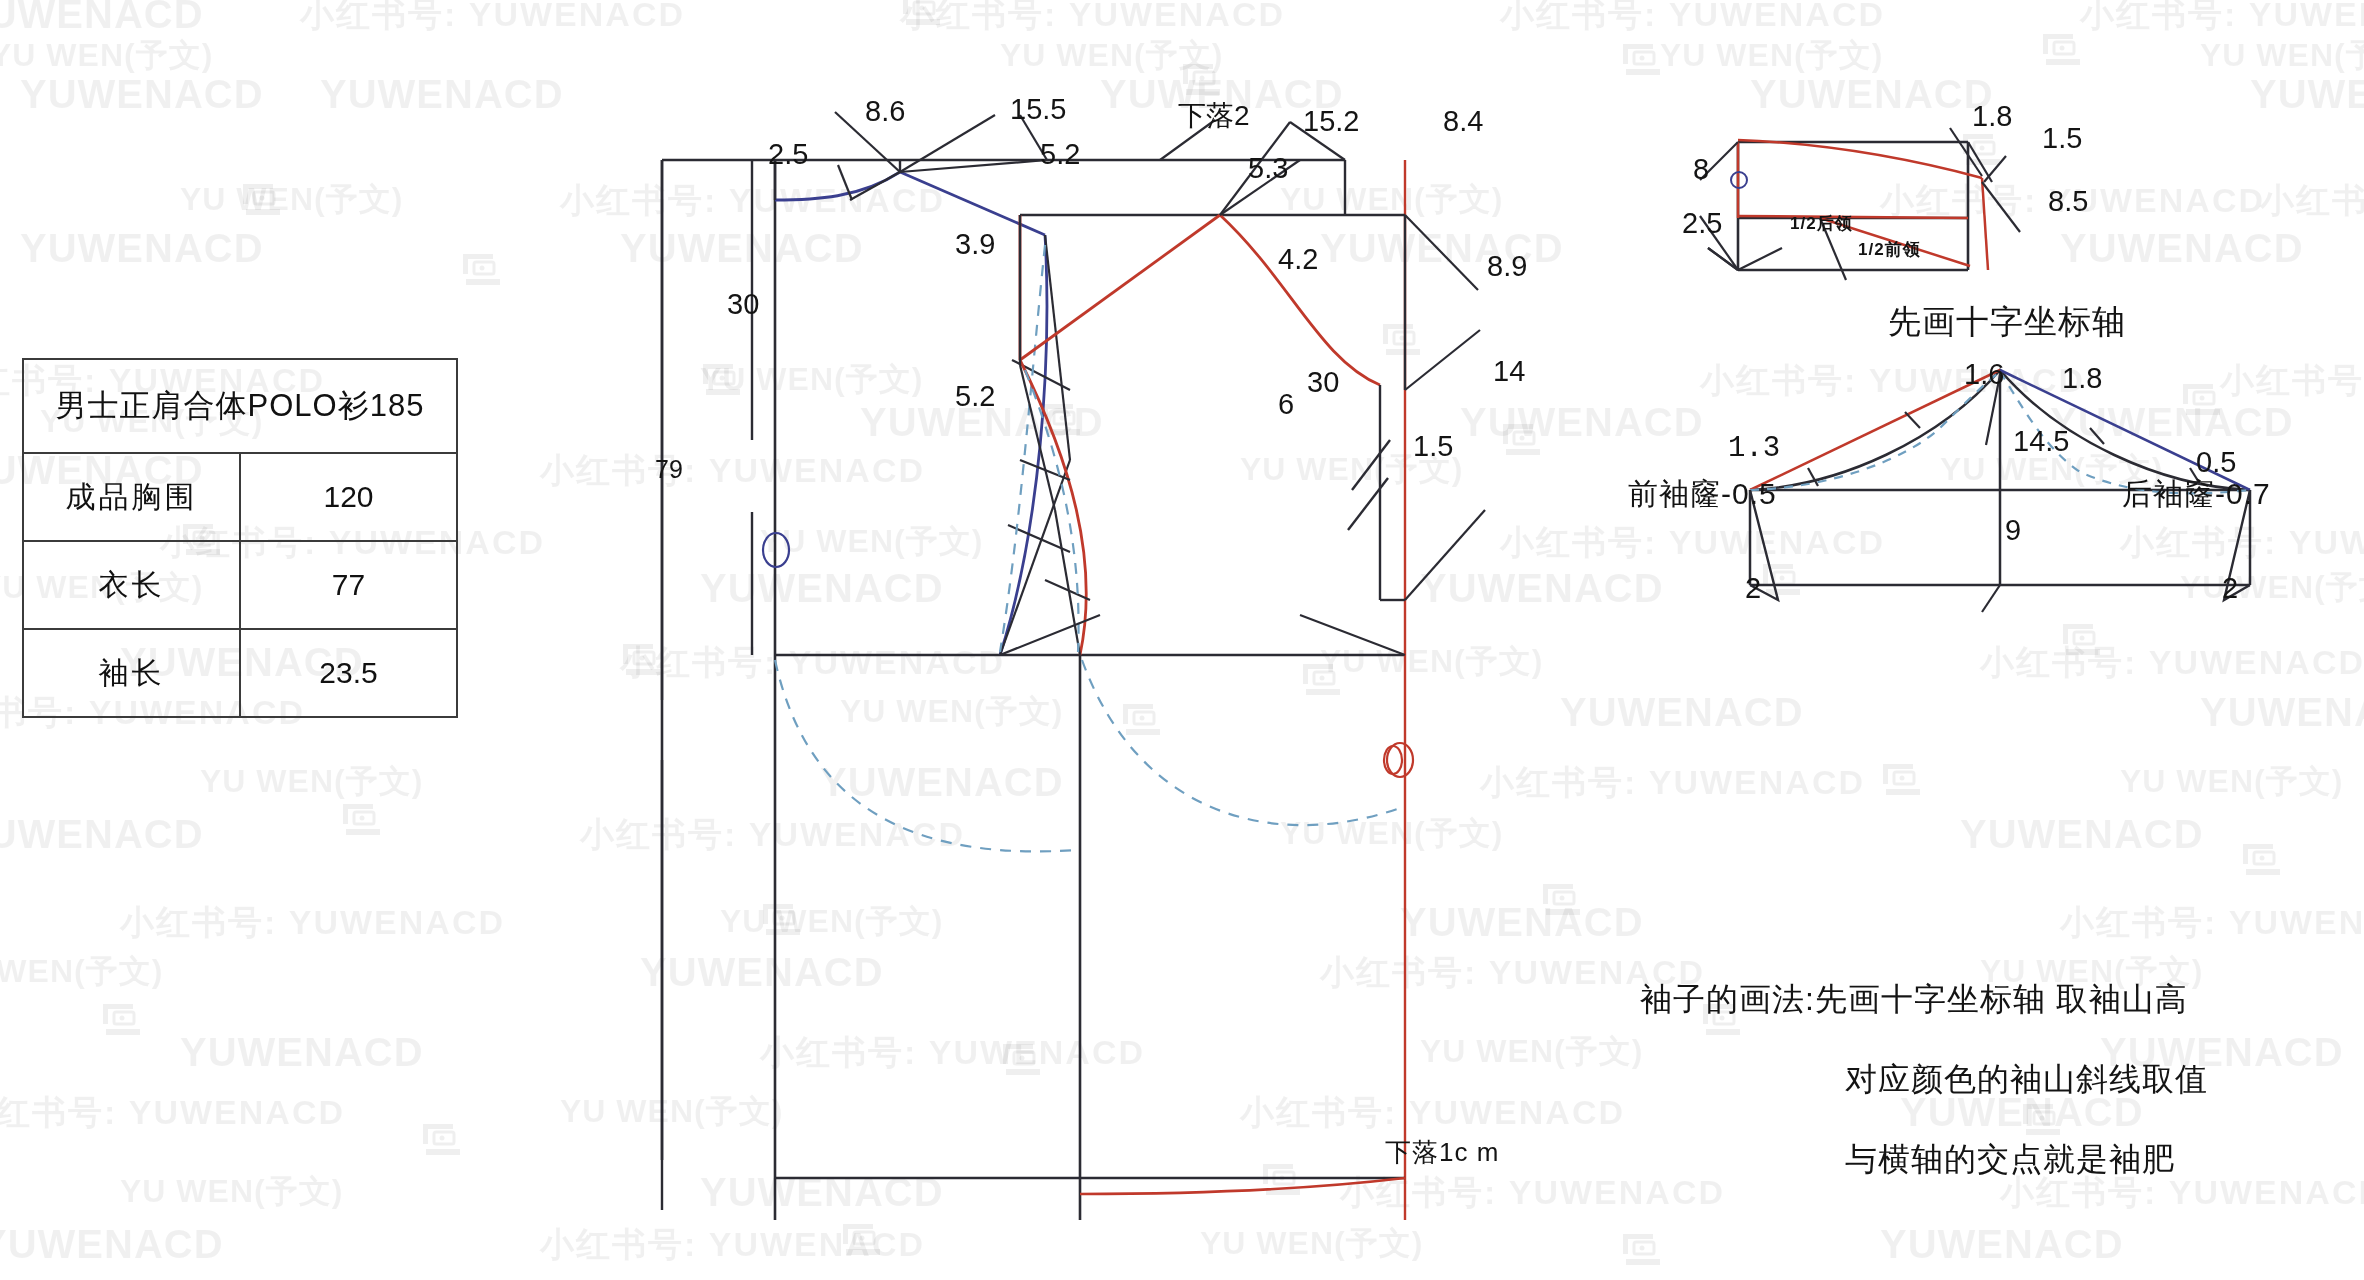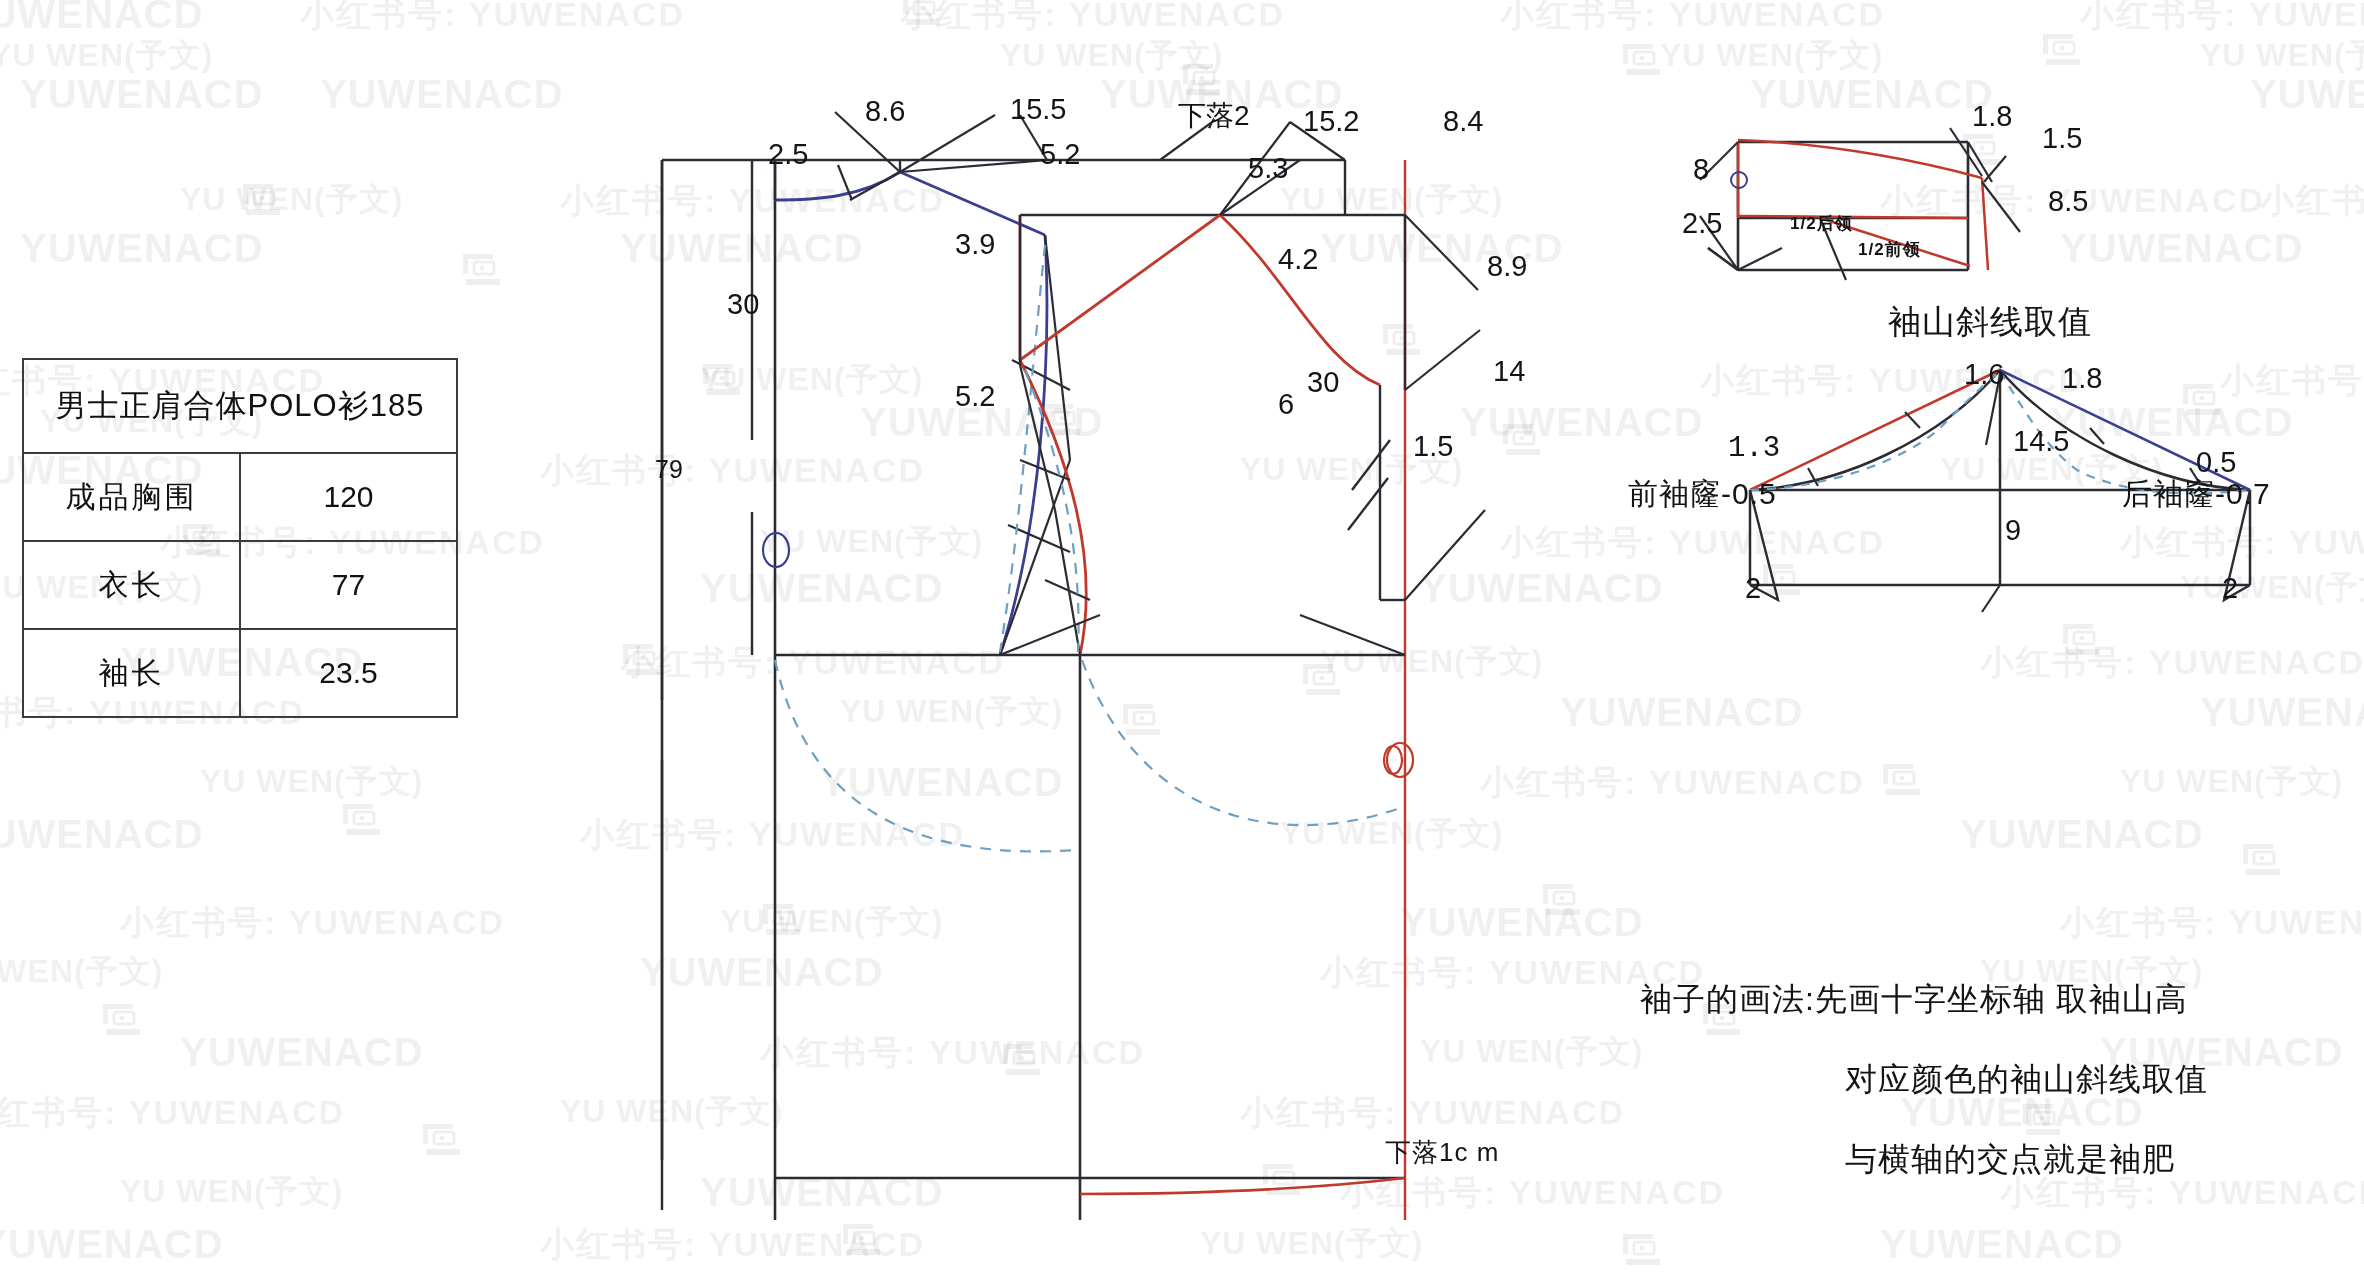--- a/index.html
+++ b/index.html
@@ -610,21 +610,21 @@
 </svg>
 </div>
 <div class="num" style="left:1693px;top:153px;">8</div>
 <div class="num" style="left:1972px;top:100px;">1.8</div>
 <div class="num" style="left:2042px;top:122px;">1.5</div>
 <div class="num" style="left:2048px;top:185px;">8.5</div>
 <div class="num" style="left:1682px;top:207px;">2.5</div>
 <div class="ftext tiny" style="left:1790px;top:212px;">1/2后领</div>
 <div class="ftext tiny" style="left:1858px;top:238px;">1/2前领</div>
 
-<div class="ftext" style="left:1888px;top:300px;font-size:33px;">袖山斜线取值</div>
+<div class="ftext" style="left:1888px;top:300px;font-size:33px;">先画十字坐标轴</div>
 
 <div class="canvas" style="left:1690px;top:350px;">
 <svg width="620" height="260" viewBox="0 0 620 260" fill="none">
 
   <g stroke="#2b2b33" stroke-width="2.5" fill="none">
     <path d="M60 140 L560 140"></path>
     <path d="M310 20 L310 235"></path>
     <path d="M60 140 L60 235"></path>
     <path d="M560 140 L560 235"></path>
     <path d="M60 235 L560 235"></path>

